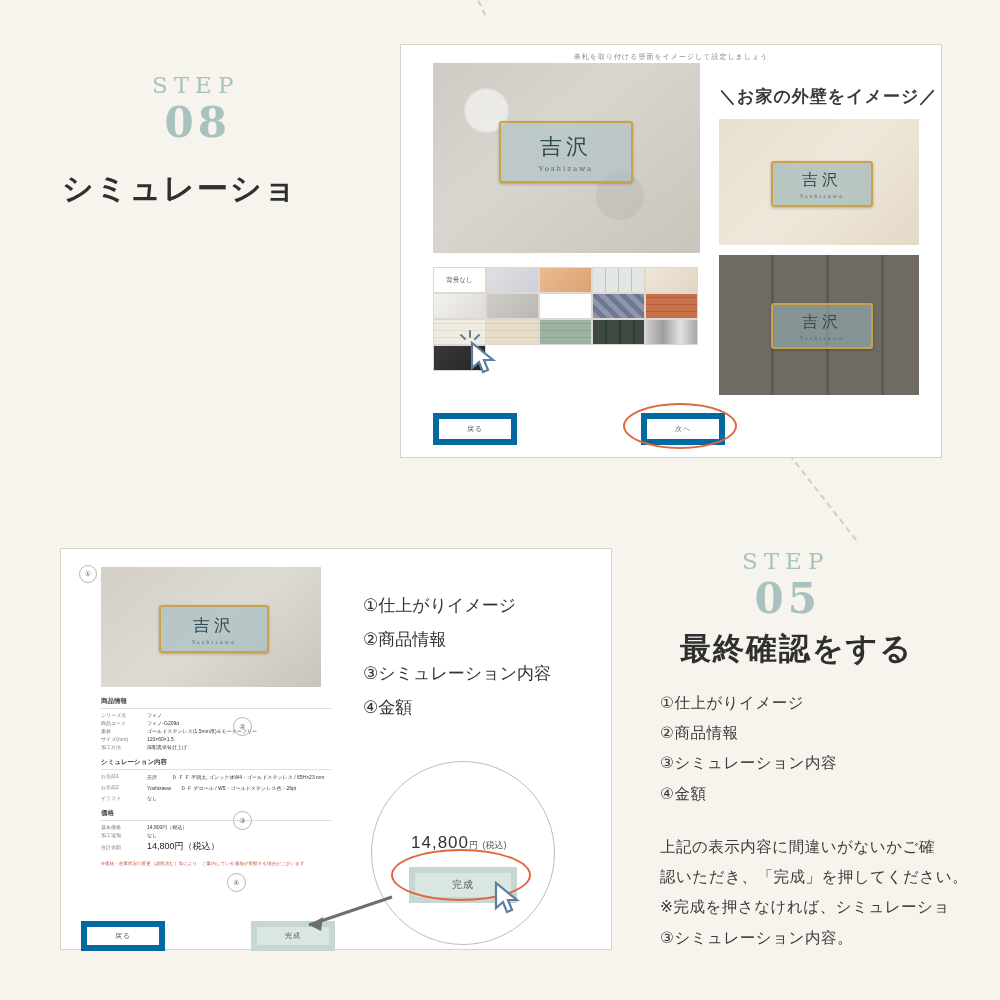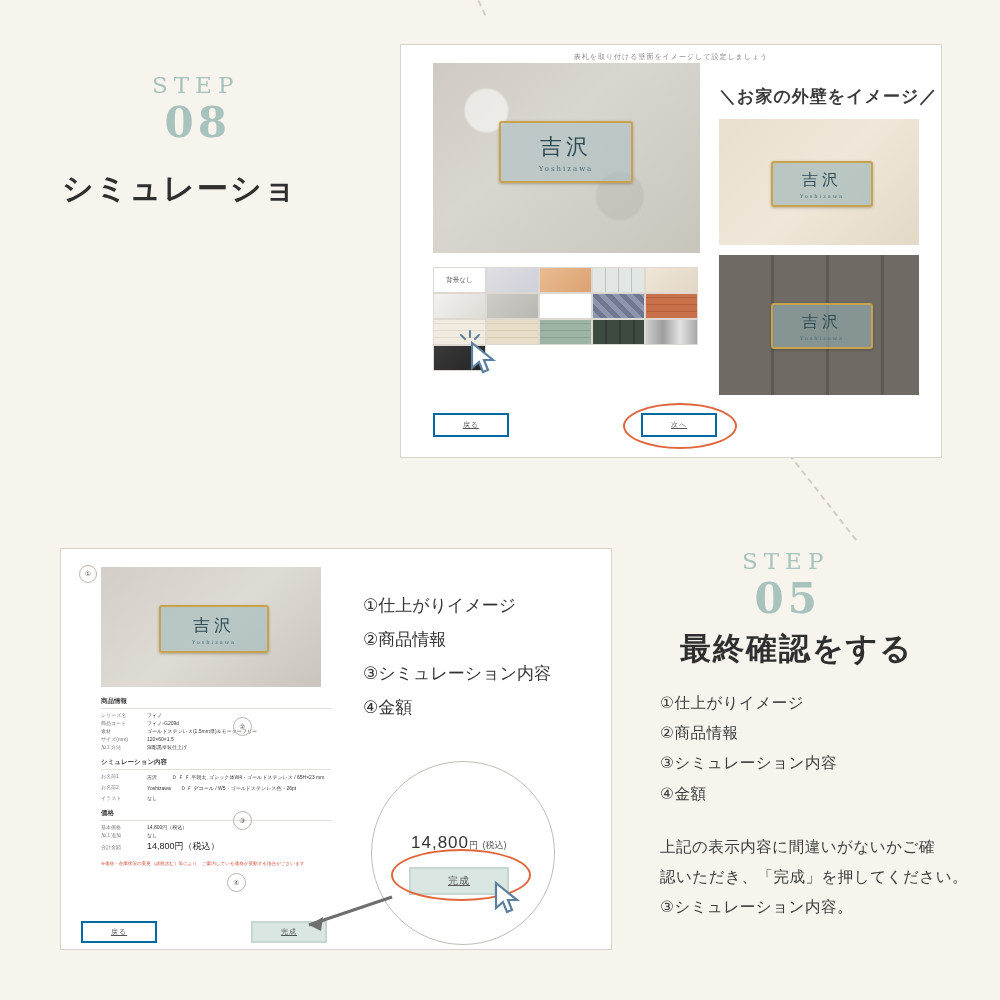--- a/index.html
+++ b/index.html
@@ -59,23 +59,23 @@
   .plate .jp{font-family:"DejaVu Serif",serif;color:#2e4a52;letter-spacing:4px;}
   .plate .ro{font-family:"DejaVu Serif",serif;color:#4a6b73;letter-spacing:2px;}
 
   .swatch{border:1px solid #ddd9d2;box-sizing:border-box;}
   .swatch.none{
     background:#fff;display:flex;align-items:center;justify-content:center;
     font-size:6.5px;color:#555;
   }
 
   .btn{
-    border:2px solid #0369a1;background:#fff;
+    border:6px solid #0369a1;background:#fff;
     display:flex;align-items:center;justify-content:center;
-    font-size:7px;color:#555;letter-spacing:1px;text-decoration:underline;
+    font-size:7px;color:#555;letter-spacing:1px;
   }
   .btn.green{background:#d9e6e1;border-color:#c6d6d0;}
 
   .ellipse{
     position:absolute;border:2.5px solid #e0663c;border-radius:50%;
   }
 
   .cursor{position:absolute;}
 
   
@@ -215,20 +215,21 @@
     <div>②商品情報</div>
     <div>③シミュレーション内容</div>
     <div>④金額</div>
   </div>
 
   <div class="abs list-08" style="left:660px;top:832px;">
     <div>上記の表示内容に間違いがないかご確</div>
     <div>
       <span>認いただき、「完成」を押してください。</span>
     </div>
+    <div>※完成を押さなければ、シミュレーショ</div>
     <div>③シミュレーション内容。</div>
   </div>
 
   <div class="panel" style="left:60px;top:548px;width:550px;height:400px;">
 
     <div class="num-circle abs" style="left:18px;top:16px;width:16px;height:16px;">①</div>
 
     <div class="abs" style="left:40px;top:18px;width:220px;height:120px;background:linear-gradient(140deg,#d3cfc8,#dedbd4 50%,#c9c5be);">
       <div class="plate" style="left:58px;top:38px;width:106px;height:44px;background:rgba(160,186,190,0.6);">
         <div class="jp" style="font-size:17px;">吉沢</div>

